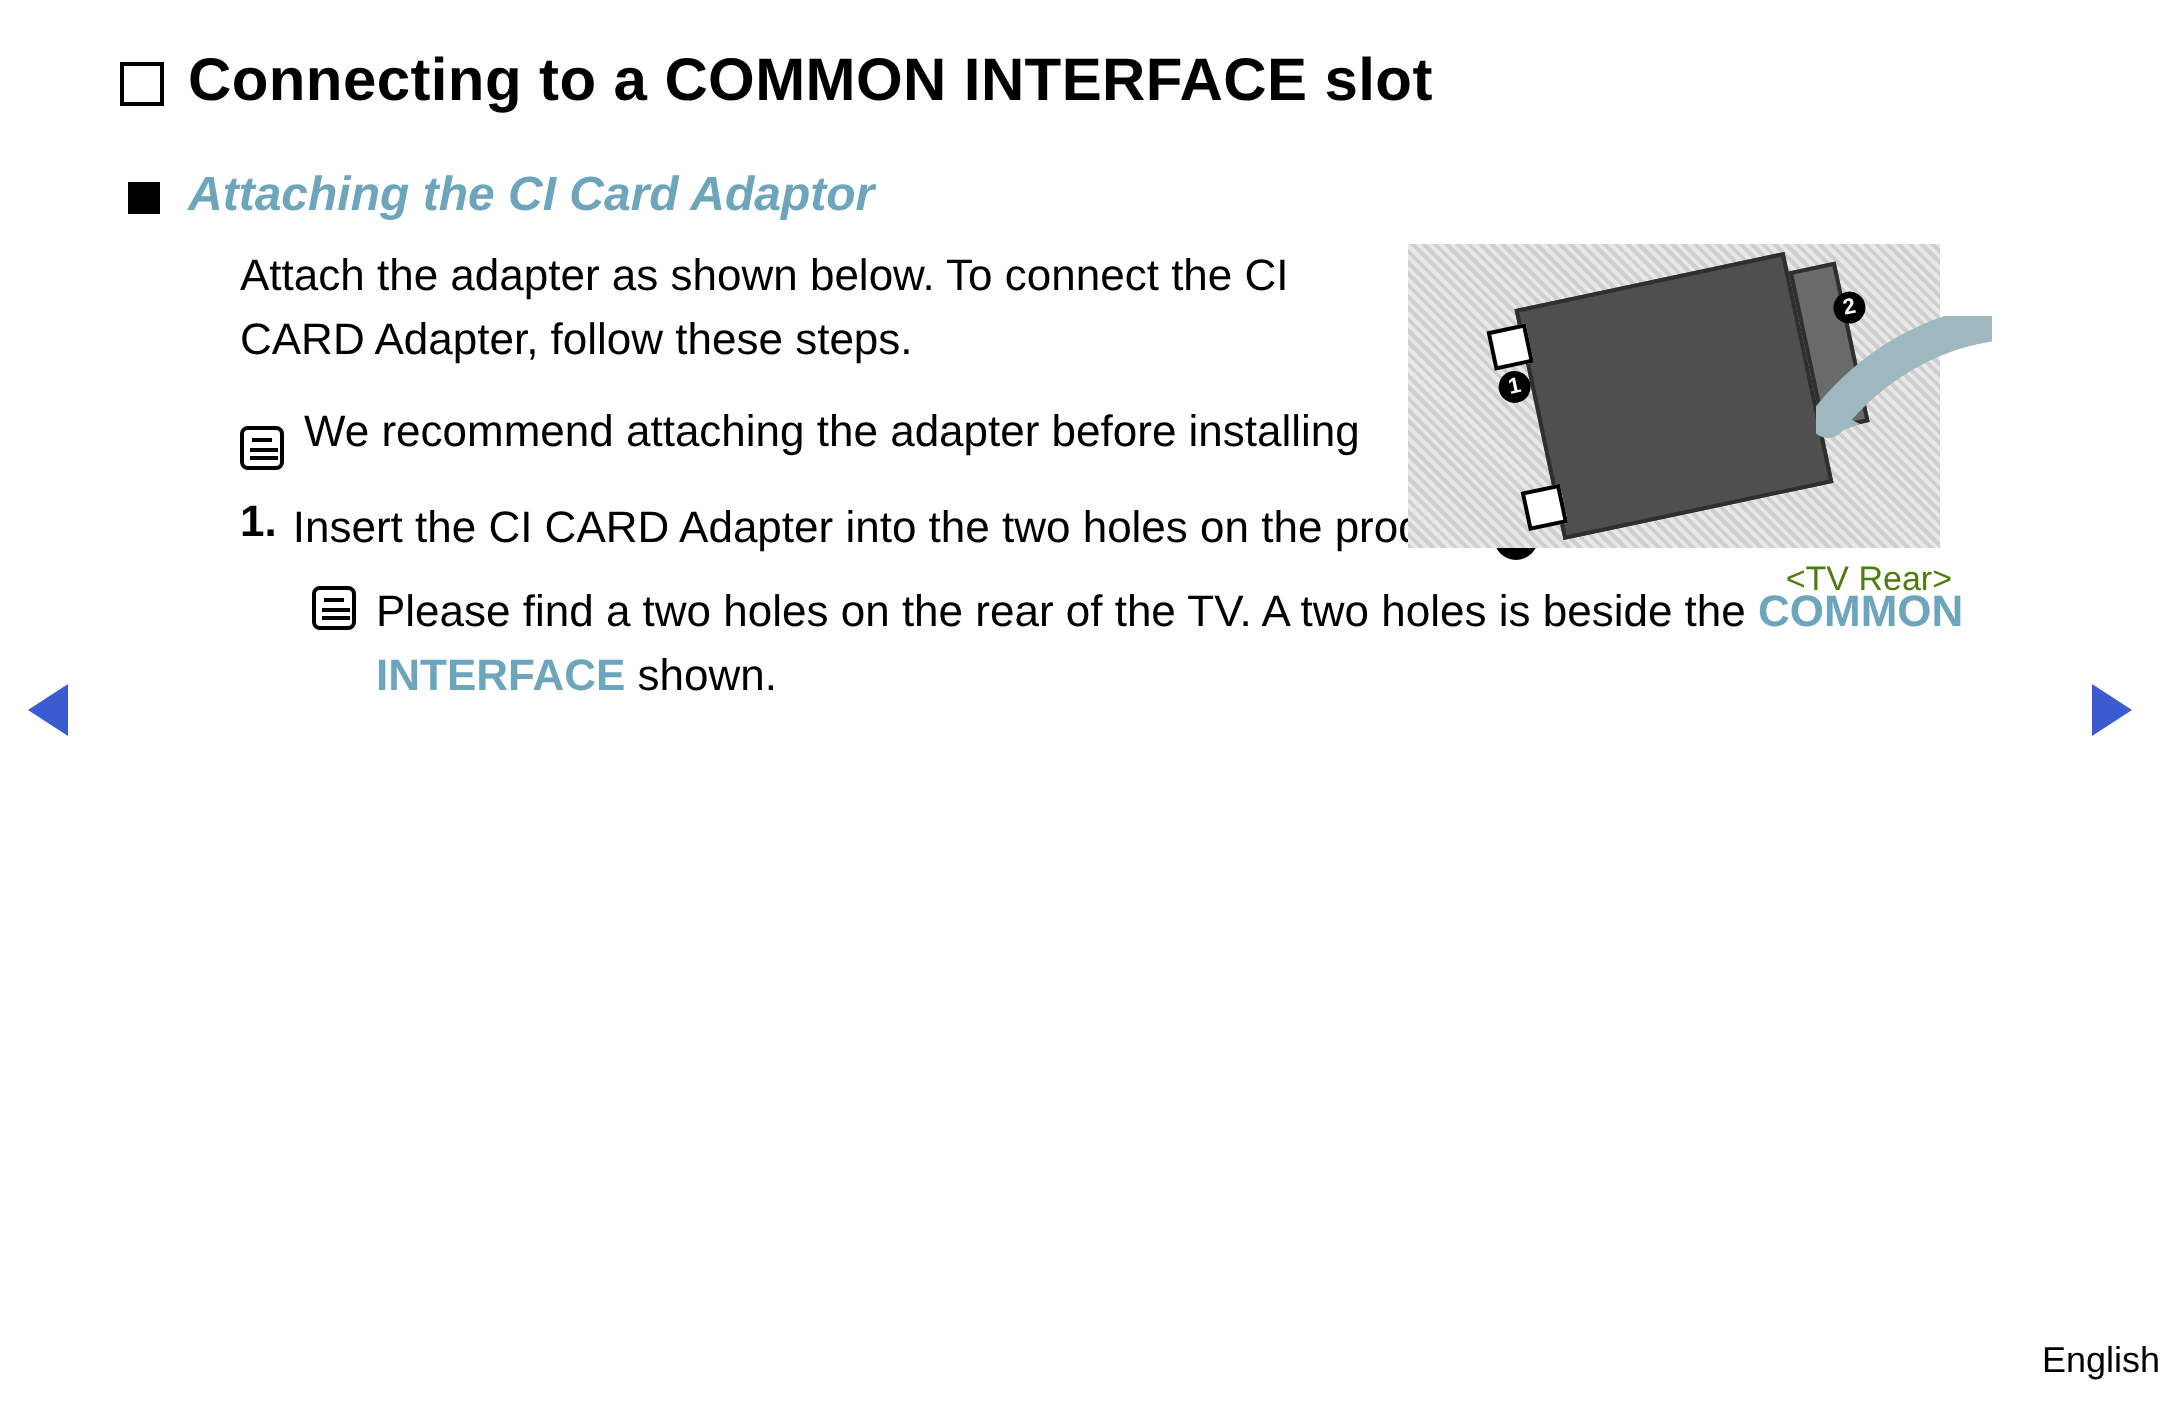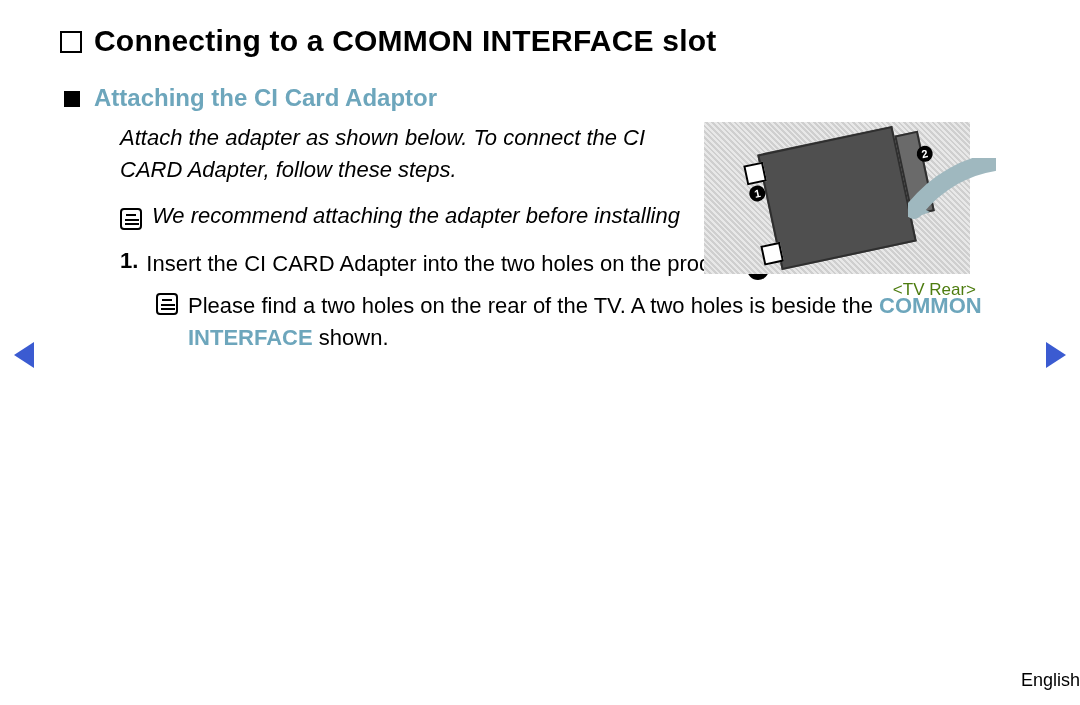--- a/index.html
+++ b/index.html
@@ -10,24 +10,24 @@
     height: 705px;
     padding: 24px 84px 0 60px;
   }
   .title-row { display: flex; align-items: center; gap: 12px; margin-bottom: 26px; }
   .title-bullet {
     width: 22px; height: 22px; border: 2.5px solid #000; display: inline-block; position: relative; top: 1px;
   }
   .title-text { font-size: 30px; font-weight: 700; letter-spacing: 0.2px; }
   .section-row { display: flex; align-items: center; gap: 14px; margin-left: 4px; margin-bottom: 10px; }
   .section-bullet { width: 16px; height: 16px; background: #000; display: inline-block; margin-top: 2px; }
-  .section-heading { font-size: 24px; font-weight: 700; color: #6da6bc; }
-  .body-col { margin-left: 60px; max-width: 560px; font-style: italic; }
+  .section-heading { font-size: 24px; font-weight: 700; color: #6da6bc; font-style: italic; }
+  .body-col { margin-left: 60px; max-width: 560px; }
   .body-text { font-size: 22px; line-height: 1.45; margin-bottom: 14px; }
-  .note-row { display: flex; align-items: center; gap: 10px; margin-bottom: 16px; }
+  .note-row { display: flex; align-items: flex-end; gap: 10px; margin-bottom: 16px; }
   .note-icon {
     width: 22px; height: 22px; border: 2px solid #000; border-radius: 4px; display: inline-flex;
     align-items: center; justify-content: center; font-size: 14px; font-weight: 700; flex: 0 0 auto;
     position: relative; top: 3px;
   }
   .note-icon::before { content: ""; position: absolute; width: 10px; height: 2px; background: #000; top: 4px; left: 4px; }
   .note-icon::after { content: ""; position: absolute; width: 14px; height: 2px; background: #000; top: 9px; left: 3px; box-shadow: 0 4px 0 #000; }
   .note-text { font-size: 22px; line-height: 1.45; }
   .step { margin-left: 60px; display: flex; gap: 8px; margin-bottom: 10px; }
   .step-num { font-size: 22px; font-weight: 700; flex: 0 0 auto; }

